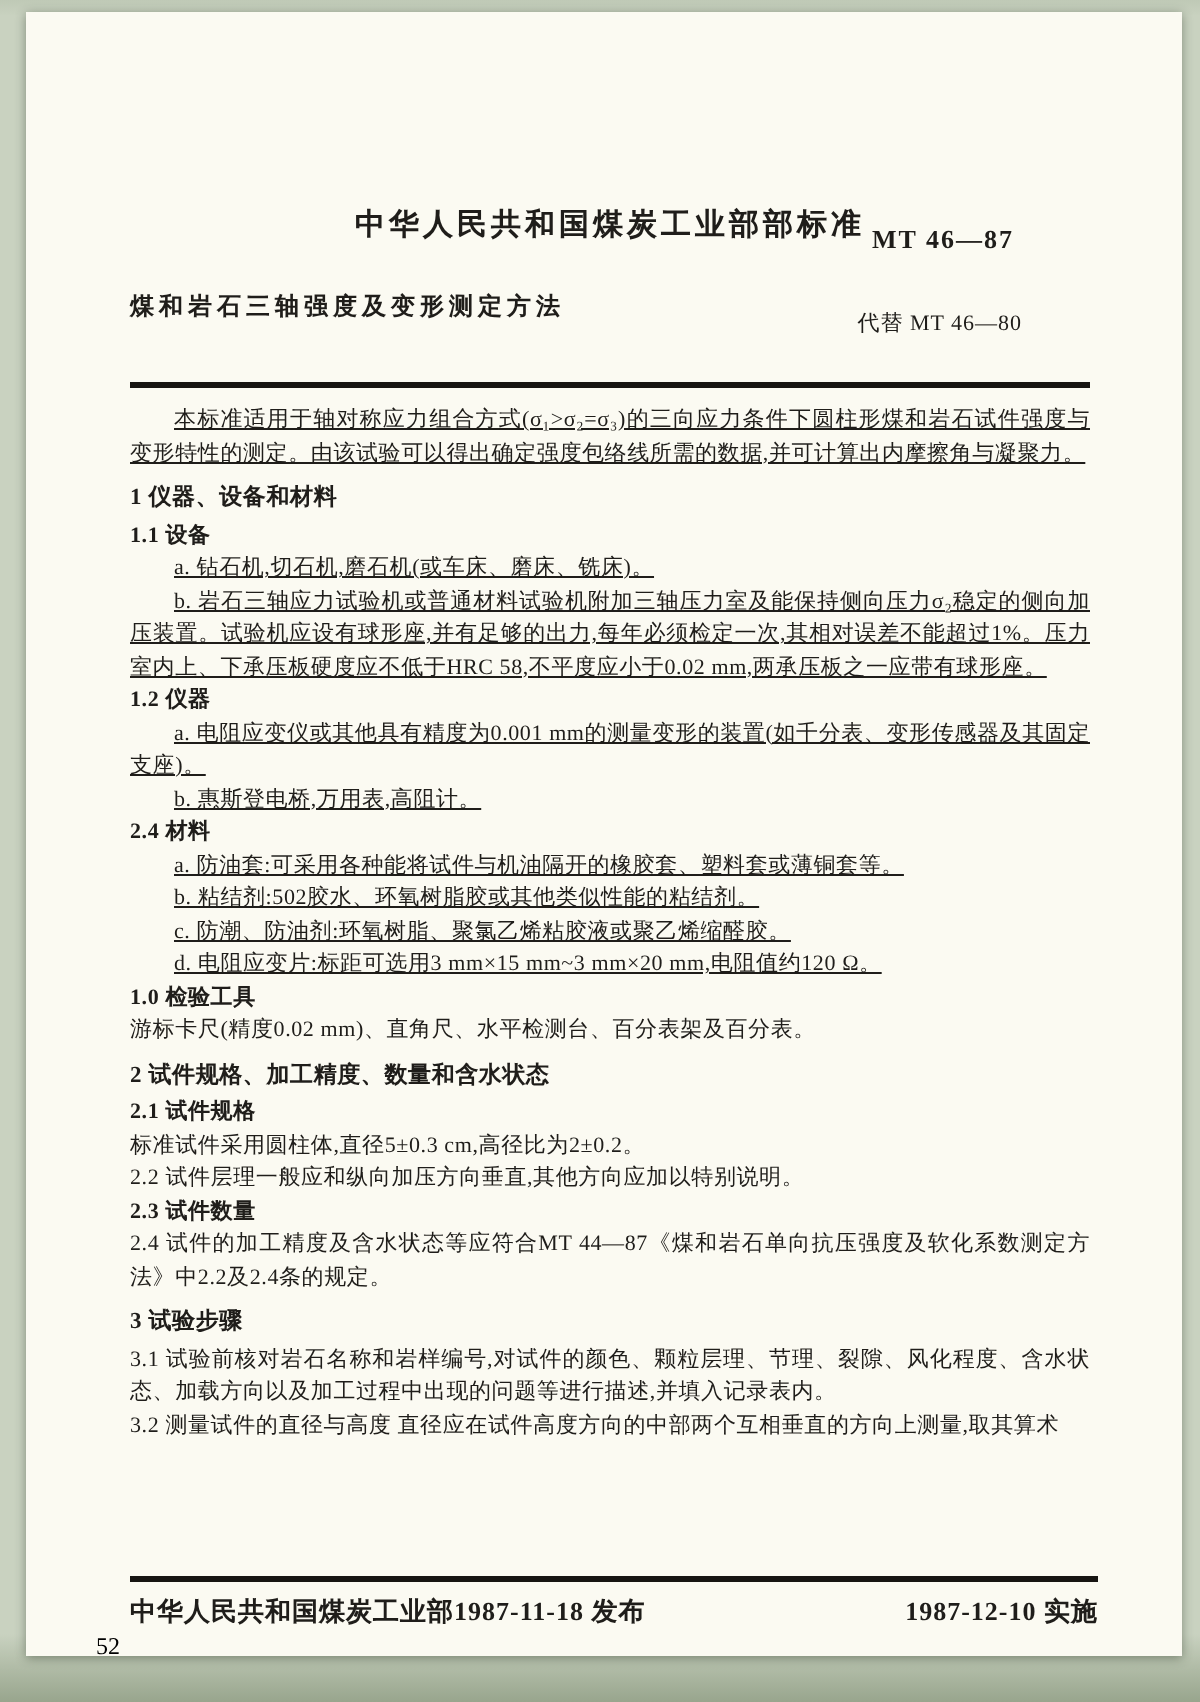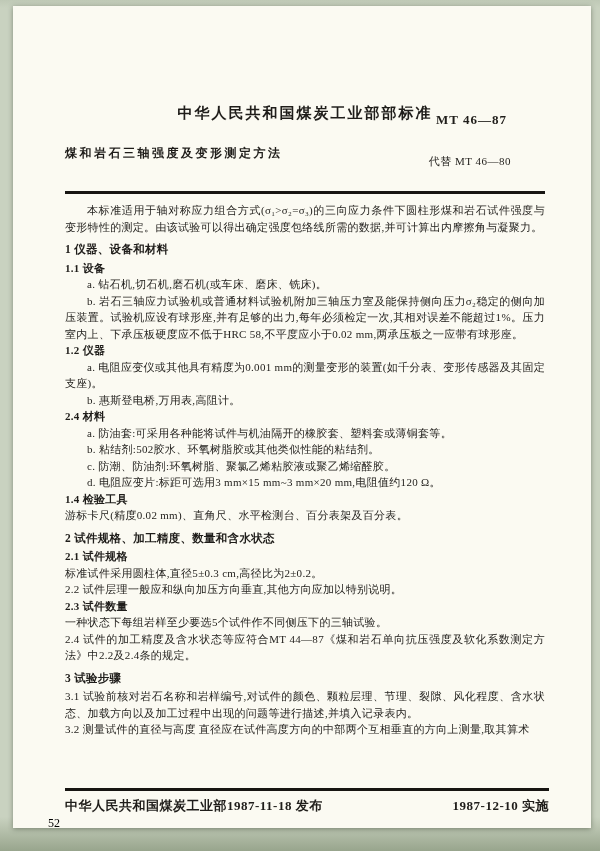--- a/index.html
+++ b/index.html
@@ -17,21 +17,21 @@
   .inner{padding:0 46px 0 52px;}
   .org-title{margin-top:97px;text-align:center;font-weight:bold;font-size:15px;line-height:21px;letter-spacing:2px;}
   .doc-title{margin-top:18px;text-align:left;font-weight:bold;font-size:12px;line-height:23px;letter-spacing:2.5px;}
   .code{position:absolute;right:84px;top:106px;font-size:13px;font-weight:bold;letter-spacing:1px;}
   .replaces{position:absolute;right:80px;top:148px;font-size:11px;letter-spacing:.5px;}
   .rule-top{margin-top:26px;height:3px;background:var(--color-rule,#171512);}
   .body-text{margin-top:8px;height:578px;overflow:hidden;font-size:11px;line-height:16.5px;text-align:justify;letter-spacing:.3px;}
   .body-text p{margin:0;}
   p.h1{font-weight:bold;font-size:11.5px;margin:6px 0 2px;}
   p.sub{font-weight:bold;}
-  p.pi{text-indent:2em;}
+  p.pi{text-indent:2em;text-decoration:underline;}
   p.pf{text-indent:0;}
   .footer{position:absolute;left:52px;right:42px;top:782px;}
   .rule-bottom{height:3px;background:var(--color-rule,#171512);}
   .footer-row{margin-top:6px;display:flex;justify-content:space-between;font-weight:bold;font-size:13px;letter-spacing:.5px;}
   .page-num{position:absolute;left:35px;top:810px;font-size:12px;color:#000000;}
 </style>
 </head>
 <body>
 
 <div class="paper">
@@ -47,28 +47,27 @@
       <p class="pi">a. 钻石机,切石机,磨石机(或车床、磨床、铣床)。</p>
       <p class="pi">b. 岩石三轴应力试验机或普通材料试验机附加三轴压力室及能保持侧向压力σ₂稳定的侧向加压装置。试验机应设有球形座,并有足够的出力,每年必须检定一次,其相对误差不能超过1%。压力室内上、下承压板硬度应不低于HRC 58,不平度应小于0.02 mm,两承压板之一应带有球形座。</p>
       <p class="sub">1.2 仪器</p>
       <p class="pi">a. 电阻应变仪或其他具有精度为0.001 mm的测量变形的装置(如千分表、变形传感器及其固定支座)。</p>
       <p class="pi">b. 惠斯登电桥,万用表,高阻计。</p>
       <p class="sub">2.4 材料</p>
       <p class="pi">a. 防油套:可采用各种能将试件与机油隔开的橡胶套、塑料套或薄铜套等。</p>
       <p class="pi">b. 粘结剂:502胶水、环氧树脂胶或其他类似性能的粘结剂。</p>
       <p class="pi">c. 防潮、防油剂:环氧树脂、聚氯乙烯粘胶液或聚乙烯缩醛胶。</p>
       <p class="pi">d. 电阻应变片:标距可选用3 mm×15 mm~3 mm×20 mm,电阻值约120 Ω。</p>
-      <p class="sub">1.4 检验工具</p>
+      <p class="sub">1.0 检验工具</p>
       <p class="pf">游标卡尺(精度0.02 mm)、直角尺、水平检测台、百分表架及百分表。</p>
       <p class="h1">2 试件规格、加工精度、数量和含水状态</p>
       <p class="sub">2.1 试件规格</p>
       <p class="pf">标准试件采用圆柱体,直径5±0.3 cm,高径比为2±0.2。</p>
       <p class="pf">2.2 试件层理一般应和纵向加压方向垂直,其他方向应加以特别说明。</p>
       <p class="sub">2.3 试件数量</p>
-      <p class="pf">一种状态下每组岩样至少要选5个试件作不同侧压下的三轴试验。</p>
       <p class="pf">2.4 试件的加工精度及含水状态等应符合MT 44—87《煤和岩石单向抗压强度及软化系数测定方法》中2.2及2.4条的规定。</p>
       <p class="h1">3 试验步骤</p>
       <p class="pf">3.1 试验前核对岩石名称和岩样编号,对试件的颜色、颗粒层理、节理、裂隙、风化程度、含水状态、加载方向以及加工过程中出现的问题等进行描述,并填入记录表内。</p>
       <p class="pf">3.2 测量试件的直径与高度 直径应在试件高度方向的中部两个互相垂直的方向上测量,取其算术</p>
     </div>
   </div>
 
   <div class="code">MT 46—87</div>
   <div class="replaces">代替 MT 46—80</div>
 

